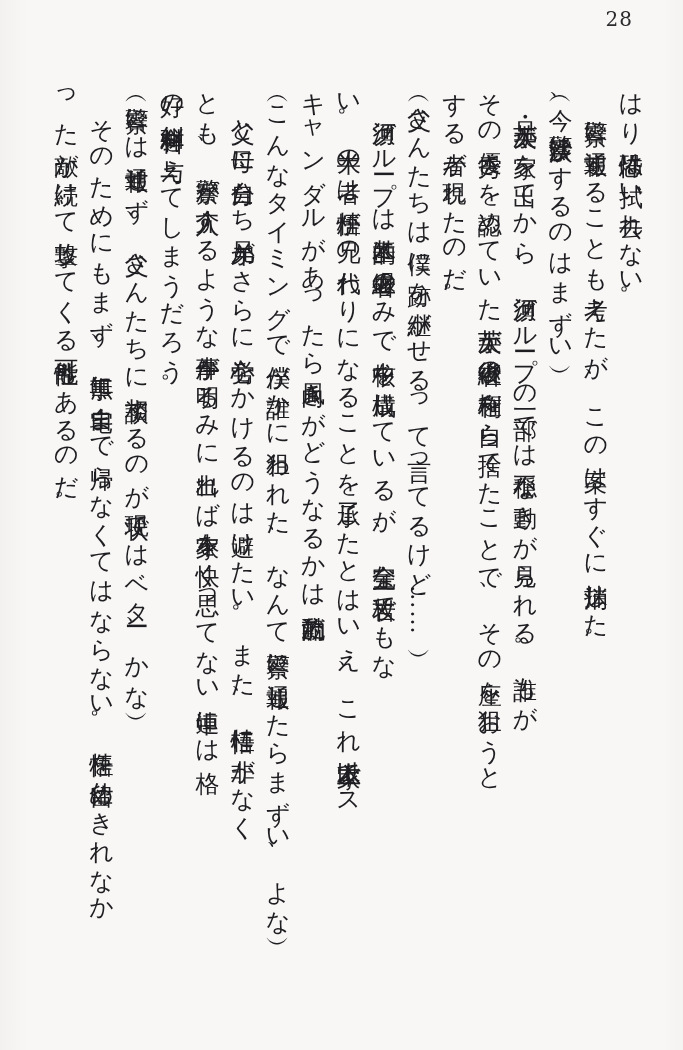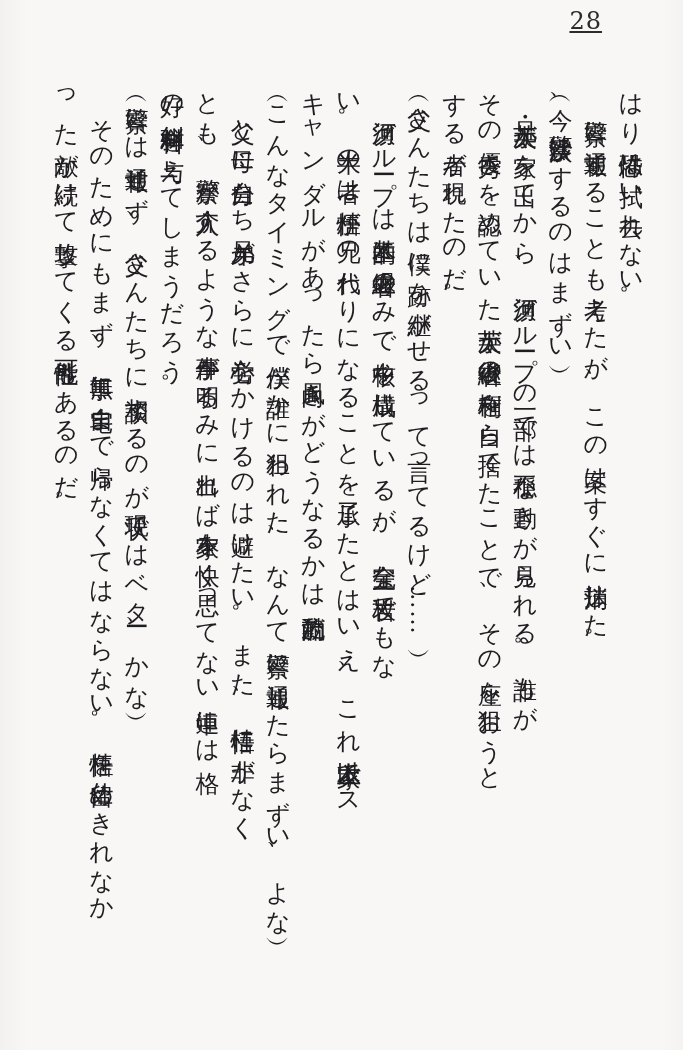--- a/index.html
+++ b/index.html
@@ -13,25 +13,24 @@
     height: 1050px;
     background: #f7f6f4;
     background: linear-gradient(90deg, #f2f1ef 0%, #f8f7f5 4%, #f8f7f5 97%, #f4f3f1 100%);
     overflow: hidden;
     font-family: "DejaVu Serif", "Liberation Serif", serif;
     color: #232326;
   }
   .page-number {
     position: absolute;
     top: 7px;
-    right: 81px;
-    font-size: 24px;
+    right: 50px;
+    font-size: 20px;
     letter-spacing: 1px;
     color: #2c2c2e;
-    text-decoration: underline;
   }
   .text-block {
     position: absolute;
     top: 77px;
     right: 35px;
     height: 964px;
     writing-mode: vertical-rl;
     text-orientation: mixed;
     font-size: 24px;
     line-height: 35.3px;

